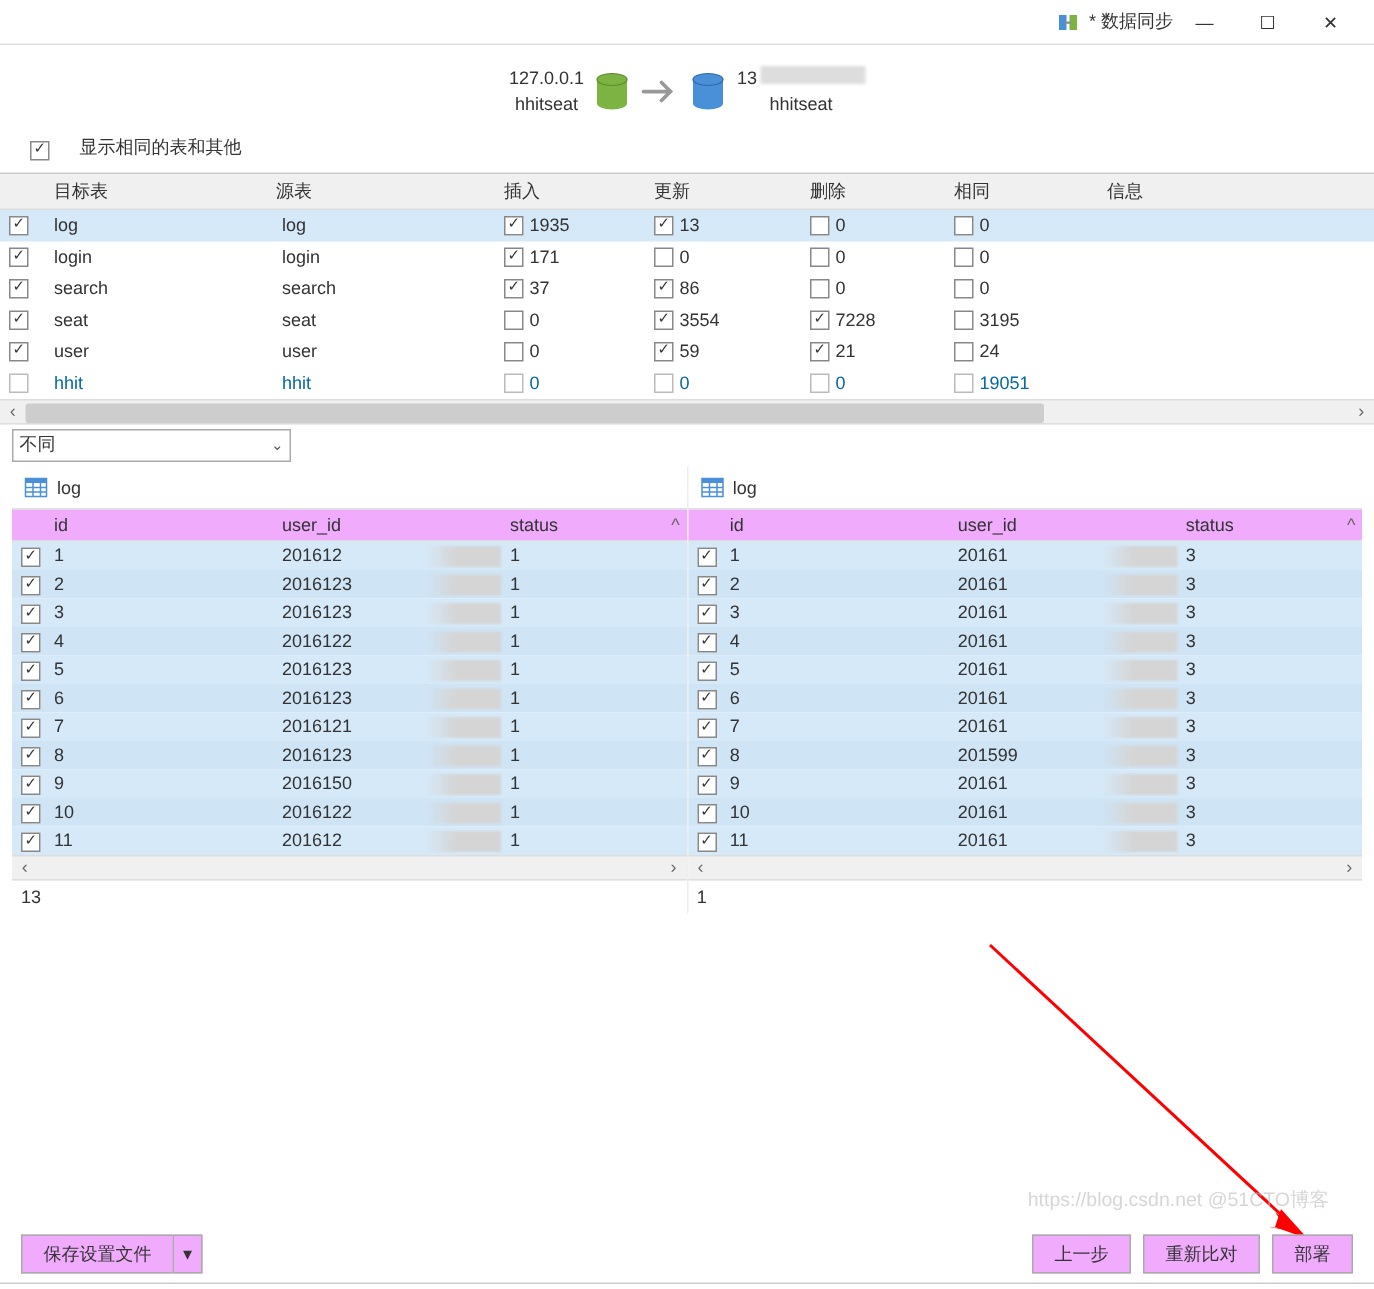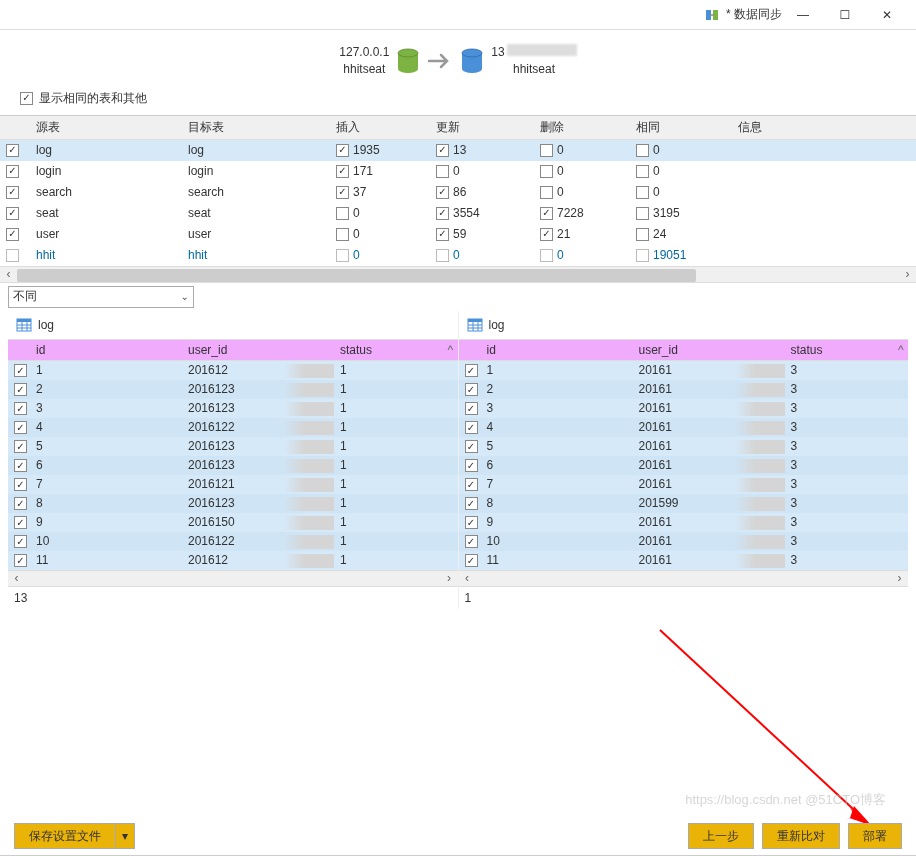--- a/index.html
+++ b/index.html
@@ -8,21 +8,21 @@
     .titlebar { height: 30px; display: flex; align-items: center; padding: 0 8px; border-bottom: 1px solid #ddd; justify-content: flex-end; }
     .titlebar-icon { width: 16px; height: 16px; margin-right: 6px; display: inline-flex; }
     .win-controls { display: flex; gap: 0; }
     .win-btn { width: 42px; height: 28px; display: flex; align-items: center; justify-content: center; cursor: pointer; }
     
     .connection-bar { display: flex; align-items: center; justify-content: center; padding: 14px 0 8px; gap: 5px; }
     .conn-info { text-align: center; line-height: 1.4; }
     .db-cylinder { width: 28px; height: 28px; }
     .arrow-icon { width: 26px; height: 20px; }
     
-    .show-same { padding: 4px 20px 8px; display: flex; align-items: center; gap: 6px; }
+    .show-same { padding: 4px 20px 8px; display: flex; align-items: flex-end; gap: 20px; }
     
     .top-table { border-top: 1px solid #ccc; }
     .top-header { display: flex; background: #f0f0f0; border-bottom: 1px solid #ddd; height: 24px; align-items: center; }
     .th { padding: 3px 6px; color: #333; }
     .c-chk { width: 30px; padding-left: 12px; }
     .c-src { width: 152px; }
     .c-tgt { width: 148px; }
     .c-ins { width: 100px; }
     .c-upd { width: 104px; }
     .c-del { width: 96px; }
@@ -62,21 +62,21 @@
     .data-row { display: flex; height: 19px; align-items: center; background: #d6e9f8; }
     .data-row:nth-child(even) { background: #cfe4f5; }
     .dd { padding: 1px 6px; }
     .dd.blur { position: relative; }
     .dd.blur::after { content: ""; position: absolute; right: 0; top: 2px; width: 50px; height: 14px; background: linear-gradient(90deg, rgba(214,233,248,0) 0%, #d5d5d5 40%, #d5d5d5 100%); filter: blur(0.6px); }
     
     .panel-footer { padding: 4px 6px; color: #333; }
     
     .footer { position: absolute; bottom: 10px; left: 0; right: 0; display: flex; align-items: center; padding: 0 14px; gap: 8px; }
     .footer .spacer { flex: 1; }
-    .btn { height: 26px; border: 1px solid #aaa; background: #eab308; padding: 0 14px; display: flex; align-items: center; cursor: pointer; font-size: 12px; }
+    .btn { height: 26px; border: 1px solid #aaa; background: #f0abfc; padding: 0 14px; display: flex; align-items: center; cursor: pointer; font-size: 12px; }
     .save-split { display: flex; }
     .save-split .main { border-right: none; }
     .save-split .drop { padding: 0 6px; border-left: 1px solid #aaa; }
     
     .red-arrow { position: absolute; top: 620px; left: 650px; width: 240px; height: 220px; pointer-events: none; }
     .watermark { position: absolute; bottom: 50px; right: 30px; color: #bbb; font-size: 13px; opacity: 0.6; pointer-events: none; }
     .bottom-border { position: absolute; bottom: 0; left: 0; right: 0; height: 4px; border-top: 1px solid #ccc; }
   </style>
 </head>
 <body>
@@ -134,22 +134,22 @@
 </div>
 
 <div class="show-same">
   <span class="cb checked"></span>
   <span>显示相同的表和其他</span>
 </div>
 
 <div class="top-table">
   <div class="top-header">
     <div class="th c-chk"></div>
+    <div class="th c-tgt">目标表</div>
     <div class="th c-src">源表</div>
-    <div class="th c-tgt">目标表</div>
     <div class="th c-ins">插入</div>
     <div class="th c-upd">更新</div>
     <div class="th c-del">删除</div>
     <div class="th c-same">相同</div>
     <div class="th c-info">信息</div>
   </div>
   <div id="top-rows">
       <div class="top-row sel">
     <div class="td c-chk">
           <span class="cb checked "></span>

